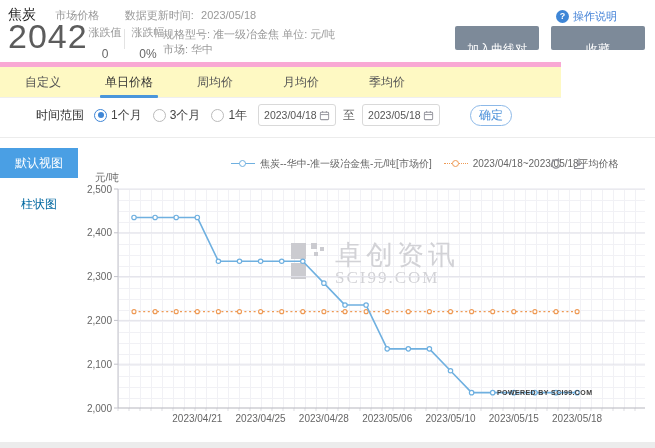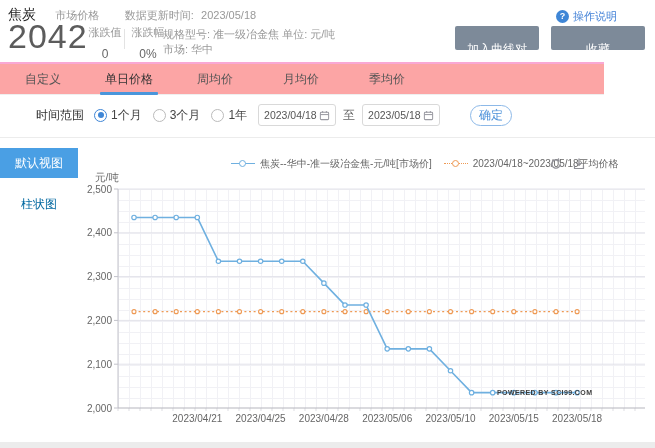--- a/index.html
+++ b/index.html
@@ -22,22 +22,22 @@
   .spec-block .unit{}
   .help{position:absolute;right:38px;top:9px;font-size:11px;color:#3f7fd6;display:flex;align-items:center;cursor:pointer;}
   .help-ic{width:13px;height:13px;border-radius:50%;background:#3f86d6;color:#fff;display:inline-block;
     text-align:center;line-height:13px;font-size:9px;font-weight:bold;margin-right:4px;}
   .help-ic::before{content:"?";}
   .gbtn{position:absolute;top:26px;height:21px;background:#7d8a99;color:#fff;border:none;border-radius:2px;
     font-size:12px;text-align:center;line-height:23px;cursor:pointer;padding:12px;font-family:inherit;}
   .btn-cmp{left:455px;width:84px;}
   .btn-fav{left:551px;width:94px;}
   
-  .tabbar{position:absolute;left:0;top:62px;width:604px;height:30px;border-top:2px solid #f9a8d4;
-    border-bottom:1px solid #efefef;background:#fca5a5;display:flex;}
+  .tabbar{position:absolute;left:0;top:62px;width:561px;height:30px;border-top:5px solid #f9a8d4;
+    border-bottom:1px solid #efefef;background:#fef9c3;display:flex;}
   .tab{width:86px;text-align:center;line-height:30px;color:#555;position:relative;cursor:pointer;}
   .tab.active{color:#333;}
   .tab.active::after{content:"";position:absolute;left:14px;right:14px;bottom:-1px;height:3px;
     background:#4a96db;border-radius:1px;}
   
   .filter{position:absolute;left:36px;top:103px;height:24px;display:flex;align-items:center;white-space:nowrap;}
   .f-lbl{color:#333;margin-right:10px;}
   .ritem{display:flex;align-items:center;margin-right:11px;cursor:pointer;}
   .rdot{width:13px;height:13px;border:1px solid #bbb;border-radius:50%;box-sizing:border-box;background:#fff;
     margin-right:4px;position:relative;flex:none;}
@@ -185,20 +185,33 @@
     <polyline points="9.4,1.3 10.1,3.9 7.5,3.4" fill="none" stroke="#8f8f96" stroke-width="1.2"></polyline>
   </svg>
   <svg class="tool-ic ic-down" viewBox="0 0 14 14">
     <line x1="7" y1="1.5" x2="7" y2="8" stroke="#8f8f96" stroke-width="1.3"></line>
     <polyline points="4.4,5.8 7,8.4 9.6,5.8" fill="none" stroke="#8f8f96" stroke-width="1.3"></polyline>
     <path d="M2.5 8.5v3h9v-3" fill="none" stroke="#8f8f96" stroke-width="1.2"></path>
   </svg>
   <div class="yunit">元/吨</div>
   <div class="plot">
     <div class="minor-grid"></div>
+    <div class="wmark">
+      <span class="wm-logo">
+        <span class="wm-b1"></span>
+          <span class="wm-b2"></span>
+        <span class="wm-d1"></span>
+          <span class="wm-d2"></span>
+          <span class="wm-d3"></span>
+      </span>
+      <span class="wm-text">
+        <div class="wm-cn">卓创资讯</div>
+        <div class="wm-en">SCI99.COM</div>
+      </span>
+    </div>
     <svg id="chart-svg" width="570" height="253">
         <line x1="29" y1="226" x2="33" y2="226" stroke="#c2c2ca" stroke-width="1"></line>
         <text x="27" y="229.5" text-anchor="end" fill="#666" font-size="10">2,000</text>
         <line x1="33" y1="182.2" x2="560" y2="182.2" stroke="#e3e3ea" stroke-width="1"></line>
         <line x1="29" y1="182.2" x2="33" y2="182.2" stroke="#c2c2ca" stroke-width="1"></line>
         <text x="27" y="185.7" text-anchor="end" fill="#666" font-size="10">2,100</text>
         <line x1="33" y1="138.4" x2="560" y2="138.4" stroke="#e3e3ea" stroke-width="1"></line>
         <line x1="29" y1="138.4" x2="33" y2="138.4" stroke="#c2c2ca" stroke-width="1"></line>
         <text x="27" y="141.9" text-anchor="end" fill="#666" font-size="10">2,200</text>
         <line x1="33" y1="94.6" x2="560" y2="94.6" stroke="#e3e3ea" stroke-width="1"></line>

